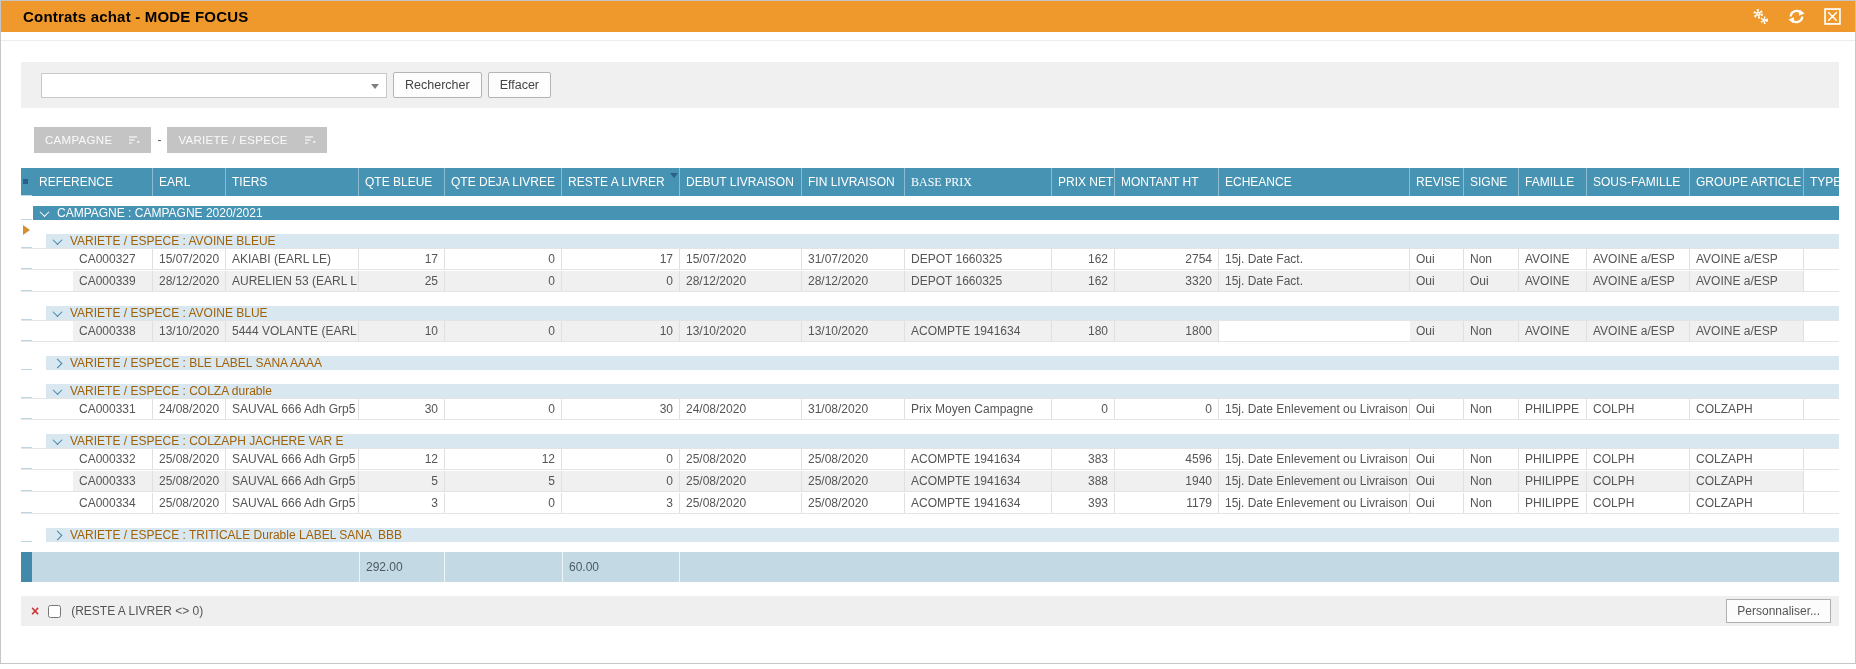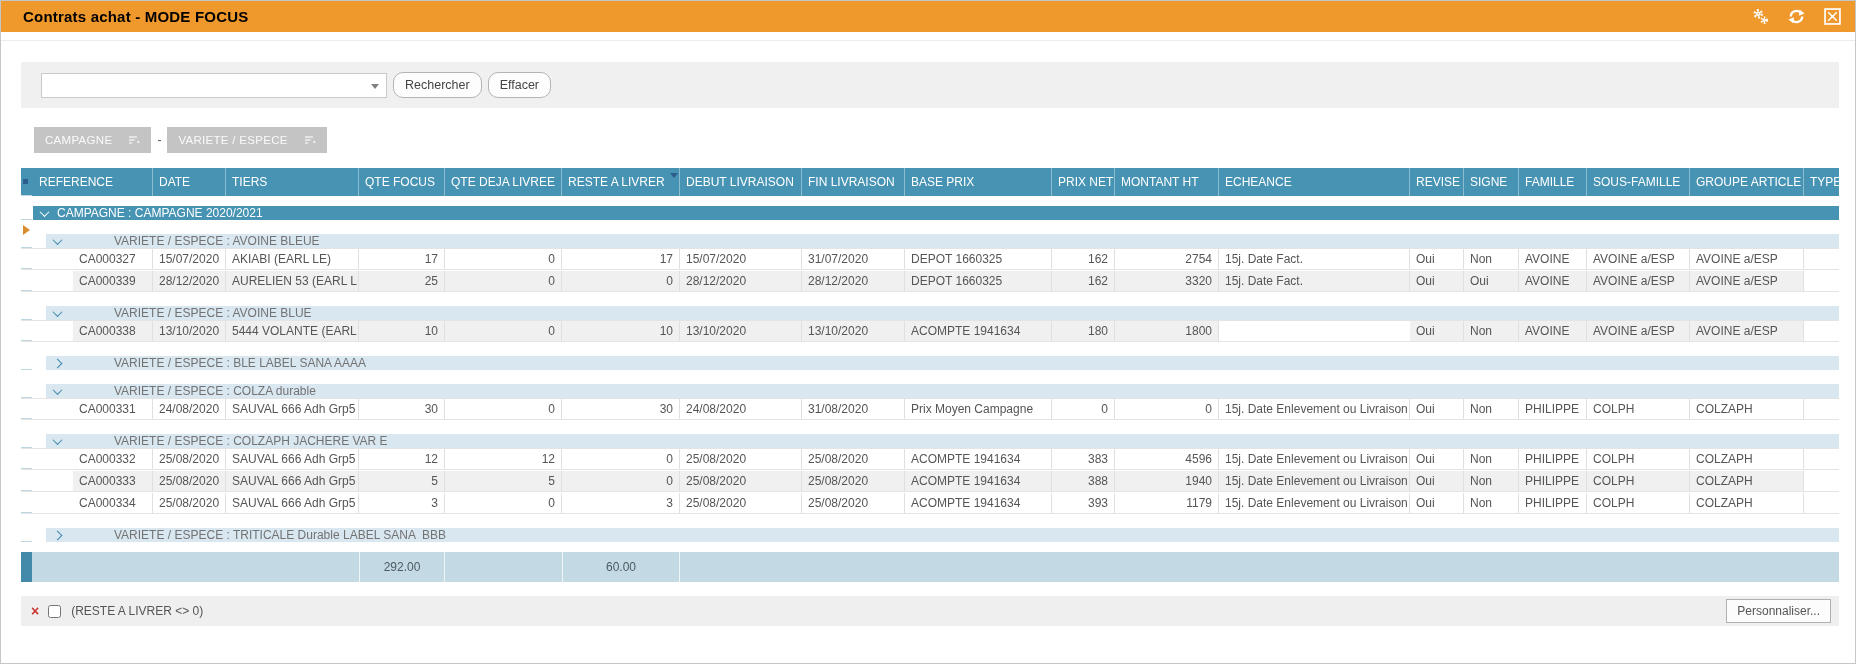--- a/index.html
+++ b/index.html
@@ -20,21 +20,21 @@
 
   
   .content { margin-left:20px; width:1818px; }
   .search-panel { margin-top:21px; height:46px; background:#f0f0f0;
                   display:flex; align-items:center; padding-left:20px; }
   .combobox { width:346px; height:25px; background:#fff; border:1px solid #c9c9c9;
               position:relative; }
   .combo-arrow { position:absolute; right:7px; top:10px; width:0; height:0;
                  border-left:4px solid transparent; border-right:4px solid transparent;
                  border-top:5px solid #808080; }
-  .btn { height:26px; background:#fdfdfd; border:1px solid #b4b4b4; border-radius:10px;
+  .btn { height:26px; background:#fdfdfd; border:1px solid #b4b4b4; border-radius:2px;
          color:#444; font-size:12.5px; padding:0 11px; margin-left:6px; cursor:pointer;
          font-family:"Liberation Sans", sans-serif; }
 
   
   .tags-row { margin-top:19px; margin-left:13px; height:26px; display:flex; align-items:center; }
   .tag { height:26px; background:#c4c4c4; color:#fafafa; font-size:11.5px;
          letter-spacing:.3px; display:flex; align-items:center; padding:0 11px;
          cursor:pointer; }
   .tag .sort-bars { margin-left:16px; display:block; }
   .tag-dash { color:#555; margin:0 6px; font-size:12px; }
@@ -55,42 +55,42 @@
   .hmarker { position:absolute; left:2px; top:11px; width:5px; height:5px; background:#2b5e8c; }
   .current-row-arrow { position:absolute; left:2px; top:6px; width:0; height:0;
            border-top:5px solid transparent; border-bottom:5px solid transparent;
            border-left:7px solid #D78E2E; }
 
   .grid-row { display:flex; align-items:flex-end; }
   .grid-row.g1 { height:23px; margin-top:1px; }
   .grid-row.g2 { height:23px; margin-top:5px; }
   .gbar { flex:1; display:flex; align-items:center; padding-left:8px; white-space:pre; }
   .g1 .gbar { background:var(--group-row,#4793B3); color:#fff; }
-  .g2 .gbar { background:var(--subgroup-row,#D9E7F0); color:#737373;gap:44px; }
+  .g2 .gbar { background:var(--subgroup-row,#D9E7F0); color:#a16207; }
   .chev { width:7px; height:7px; display:inline-block; border-right:1.7px solid;
           border-bottom:1.7px solid; margin-right:9px; cursor:pointer; }
   .chev.down { transform:rotate(45deg) translate(-1px,-1px); }
   .chev.right { transform:rotate(-45deg); }
   .g1 .chev { border-color:#fff; }
   .g2 .chev { border-color:#3F87AC; }
 
   .grid-row.data { height:22px; border-bottom:1px solid #e4e4e4; border-top:1px solid #e4e4e4; }
   .grid-row.data + .grid-row.data { border-top:none; }
   .indent { flex:0 0 auto; background:transparent; }
   .data .indent { border-right:1px solid #e0e0e0; }
   .cell { flex:0 0 auto; padding:0 6px; line-height:20px; overflow:hidden;
           white-space:nowrap; background:#fff; border-right:1px solid #e0e0e0; }
   .cell.last { flex:1 1 auto; border-right:none; }
   .cell.num { text-align:right; }
   .grid-row.alt .cell { background:var(--zebra,#F0F0F0); }
 
   .grid-totals { display:flex; height:30px; margin-top:10px; background:var(--totals-row,#C3D9E3); }
   .grid-totals .strip { border-bottom:none; }
   .tcell { flex:0 0 auto; line-height:30px; padding:0 6px; }
-  .tcell.tval { text-align:center; color:#4c5a63;
+  .tcell.tval { text-align:left; color:#4c5a63;
                 border-left:1px solid rgba(255,255,255,.75);
                 border-right:1px solid rgba(255,255,255,.75); }
 
   
   .filter-bar { margin-top:14px; height:30px; background:#efefef; display:flex;
                 align-items:center; padding:0 8px 0 10px; }
   .filter-x { color:var(--accent-red,#CC3333); font-weight:bold; font-size:14px;
               cursor:pointer; margin-right:9px; line-height:1; }
   .filter-bar input[type=checkbox] { width:13px; height:13px; margin-right:10px; }
   .filter-text { font-size:12px; color:#555; }
@@ -176,42 +176,42 @@
 
     <div class="grid">
         <div class="grid-header">
           <div class="strip">
             <div class="hmarker"></div>
           </div>
           <div class="hcell" style="width: 120px;">
             <span>REFERENCE</span>
           </div>
           <div class="hcell" style="width: 73px;">
-            <span>DATE</span>
+            <span>EARL</span>
           </div>
           <div class="hcell" style="width: 133px;">
             <span>TIERS</span>
           </div>
           <div class="hcell" style="width: 86px;">
-            <span>QTE FOCUS</span>
+            <span>QTE BLEUE</span>
           </div>
           <div class="hcell" style="width: 117px;">
             <span>QTE DEJA LIVREE</span>
           </div>
           <div class="hcell" style="width: 118px;">
             <span>RESTE A LIVRER</span>
             <div class="sort-desc-icon"></div>
           </div>
           <div class="hcell" style="width: 122px;">
             <span>DEBUT LIVRAISON</span>
           </div>
           <div class="hcell" style="width: 103px;">
             <span>FIN LIVRAISON</span>
           </div>
-          <div class="hcell" style="width: 147px;">
+          <div class="hcell" style="width: 147px; font-family: Liberation Serif, serif;">
             <span>BASE PRIX</span>
           </div>
           <div class="hcell" style="width: 63px;">
             <span>PRIX NET</span>
           </div>
           <div class="hcell" style="width: 104px;">
             <span>MONTANT HT</span>
           </div>
           <div class="hcell" style="width: 191px;">
             <span>ECHEANCE</span>

